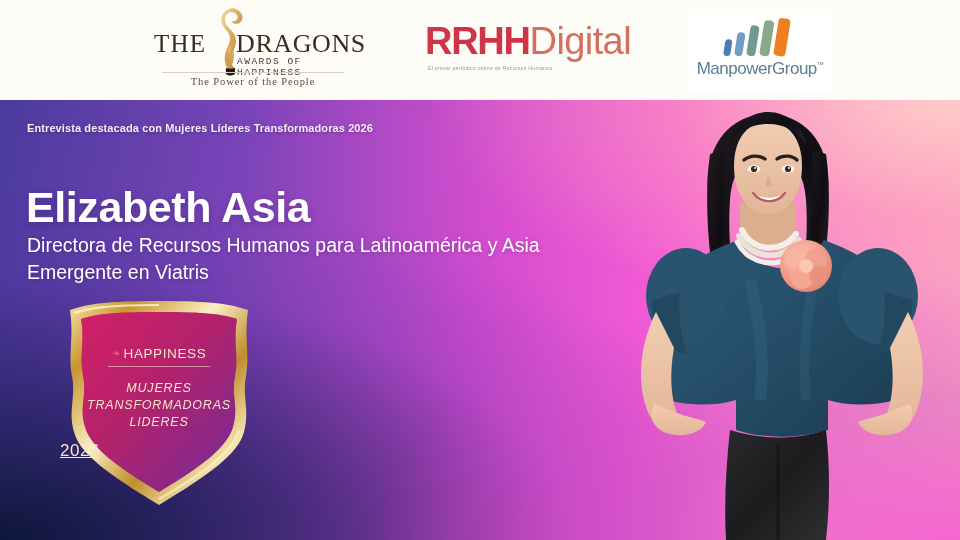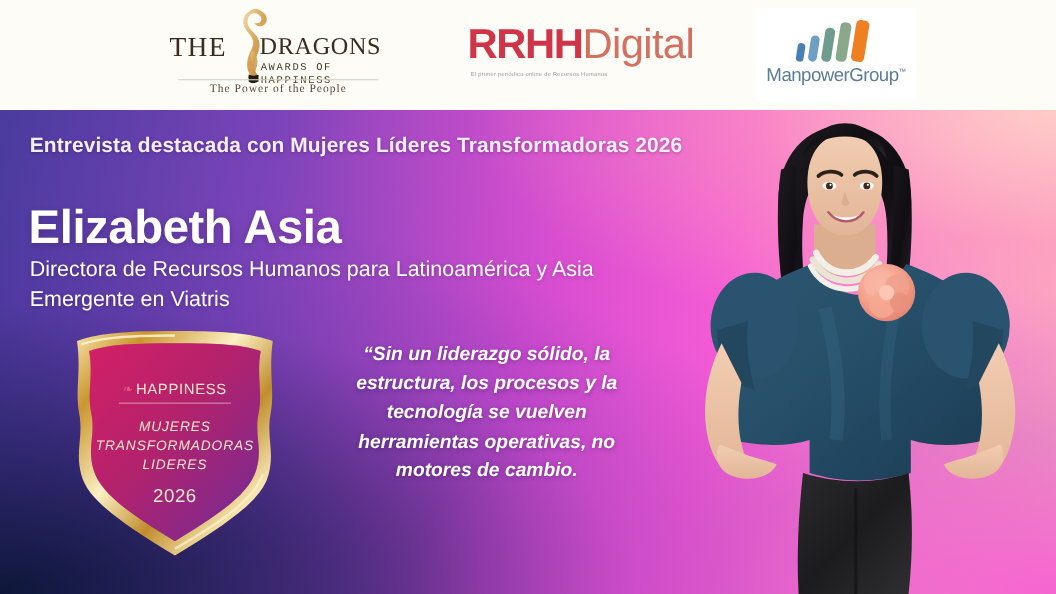--- a/index.html
+++ b/index.html
@@ -40,21 +40,21 @@
     left: 6px; top: 26px;
     font-family: "Liberation Serif", serif;
     font-size: 25px;
     letter-spacing: 1.2px;
     color: #3a2c23;
   }
   .dragons-main {
     position: absolute;
     left: 88px; top: 25px;
     font-family: "Liberation Serif", serif;
-    font-size: 22px;
+    font-size: 26px;
     letter-spacing: 0.6px;
     color: #3a2c23;
   }
   .dragons-sub {
     position: absolute;
     left: 89px; top: 52px;
     font-family: Liberation Mono, monospace;
     font-size: 9.5px;
     letter-spacing: 1.5px;
     color: #4a3a2d;
@@ -161,21 +161,21 @@
       radial-gradient(120% 120% at 0% 100%, rgba(12,22,56,0.98) 0%, rgba(35,32,95,0.72) 26%, rgba(70,45,150,0.20) 50%, rgba(70,45,150,0.0) 68%),
       linear-gradient(102deg, #4a3b9e 0%, #7a44b8 24%, #d14bd0 50%, #f35bd6 66%, #fa9bc8 84%, #ffc6bd 100%);
   }
 
   
   .kicker {
     position: absolute;
     left: 27px; top: 22px;
     font-family: "Liberation Sans", sans-serif;
     font-weight: bold;
-    font-size: 19px;
+    font-size: 11px;
     letter-spacing: 0.1px;
     color: #f4eefb;
     text-shadow: 0 1px 3px rgba(40,10,60,0.35);
   }
   .name {
     position: absolute;
     left: 26px; top: 54px;
     font-family: "Liberation Sans", sans-serif;
     font-weight: bold;
     font-size: 43px;
@@ -267,25 +267,25 @@
     font-size: 12.5px;
     line-height: 1.35;
     letter-spacing: 0.8px;
     color: #f7e6c8;
     font-style: italic;
   }
   .aw-year {
     position: absolute;
     left: 0; top: 143px;
     width: 198px;
-    text-align: center;
     font-family: "Liberation Sans", sans-serif;
     font-size: 17px;
     letter-spacing: 0.5px;
     color: #f7e6c8;
+    text-decoration: underline;
   }
 
   
   .portrait {
     position: absolute;
     left: 600px; top: 0px;
     width: 360px; height: 440px;
   }
 </style>
 </head>
@@ -419,21 +419,20 @@
       </g>
 
       <path d="M130 330 C126 366 124 404 126 440 L226 440 C230 404 230 366 226 330 C196 340 162 340 130 330 Z" fill="url(#pantsG)"></path>
       <path d="M178 344 L178 440" stroke="#111113" stroke-width="3" opacity="0.6"></path>
     </svg>
 
     <div class="kicker">Entrevista destacada con Mujeres Líderes Transformadoras 2026</div>
     <h1 class="name">Elizabeth Asia</h1>
     <div class="role">Directora de Recursos Humanos para Latinoamérica y Asia Emergente en Viatris</div>
 
-    <div class="quote">“Sin un liderazgo sólido, la estructura, los procesos y la tecnología se vuelven herramientas operativas, no motores de cambio.</div>
 
     <div class="shield-wrap">
       <svg class="shield-svg" width="198" height="210" viewBox="0 0 198 210">
         <defs>
           <linearGradient id="goldRim" x1="0" y1="0" x2="1" y2="1">
             <stop offset="0%" stop-color="#f7e3a8"></stop>
             <stop offset="18%" stop-color="#c9962f"></stop>
             <stop offset="42%" stop-color="#fbf0c4"></stop>
             <stop offset="62%" stop-color="#c08d2c"></stop>
             <stop offset="82%" stop-color="#f6e6b2"></stop>

